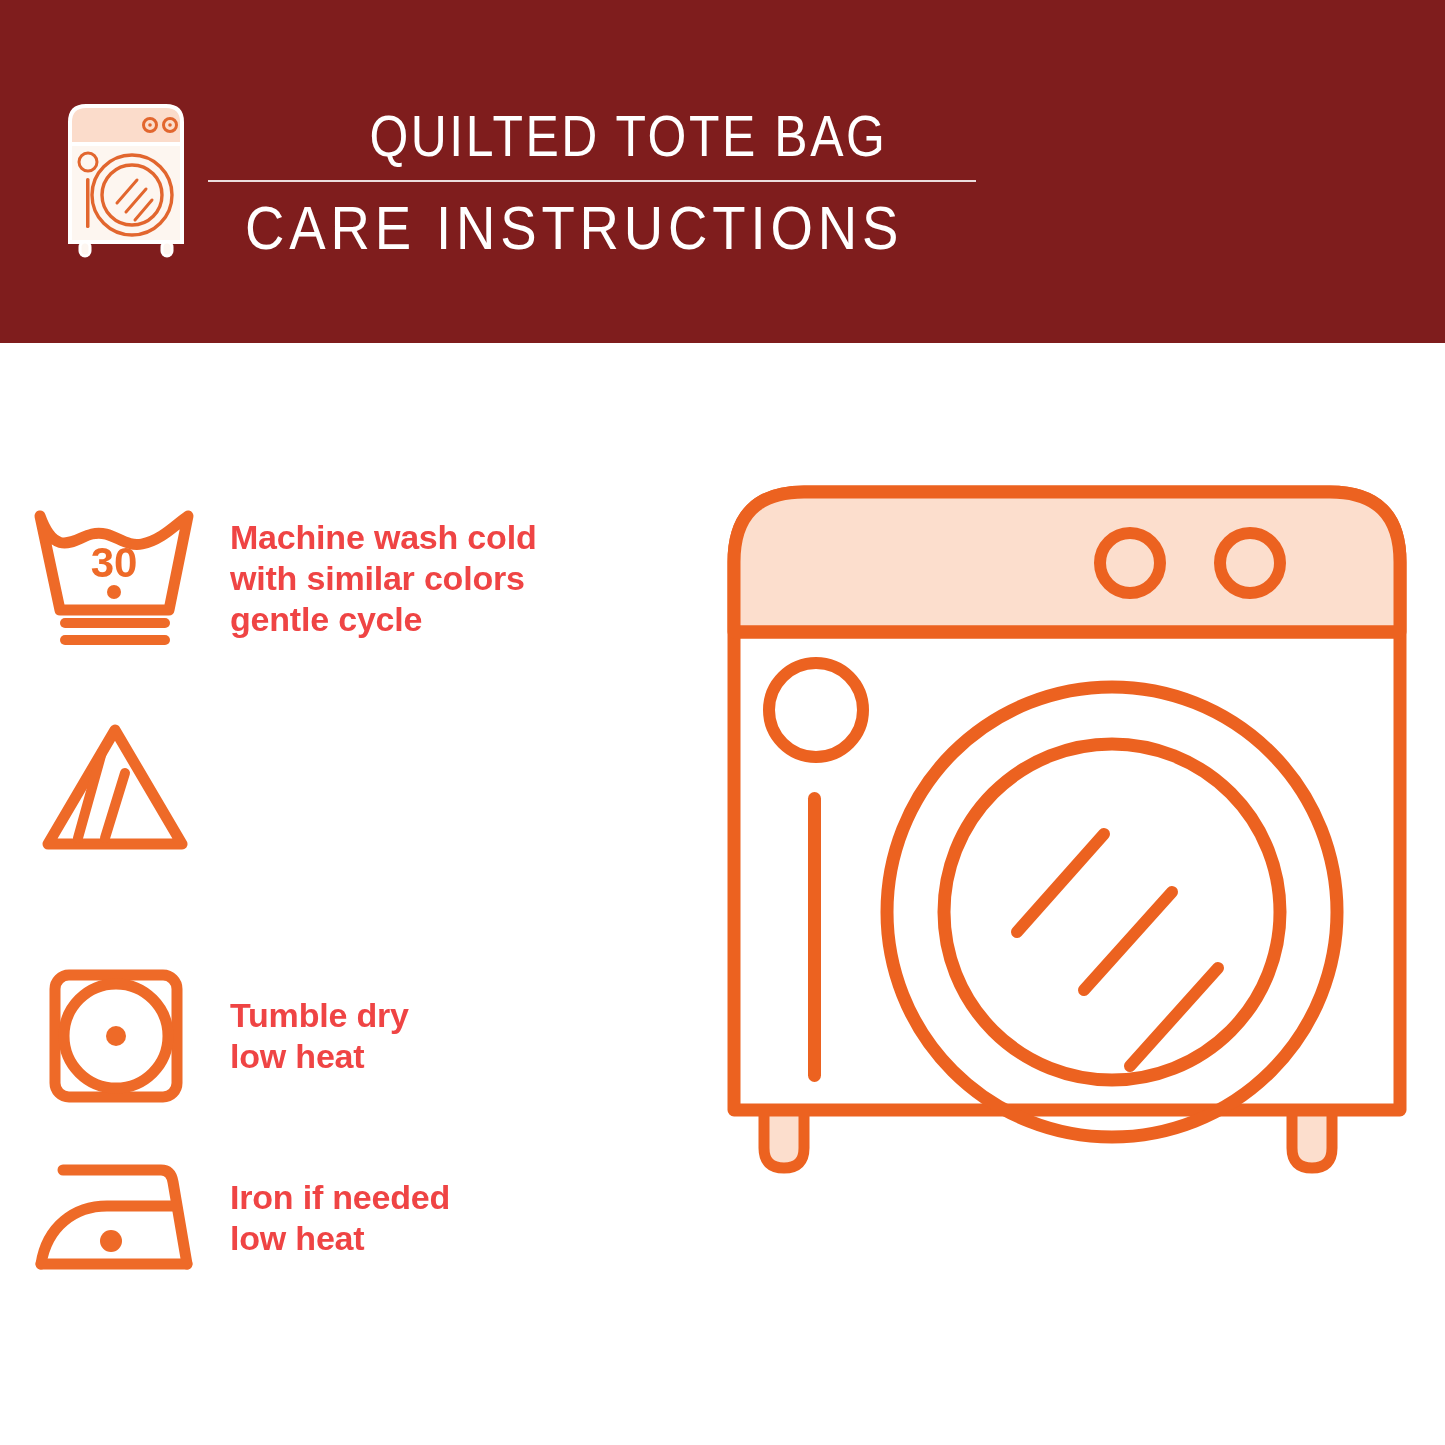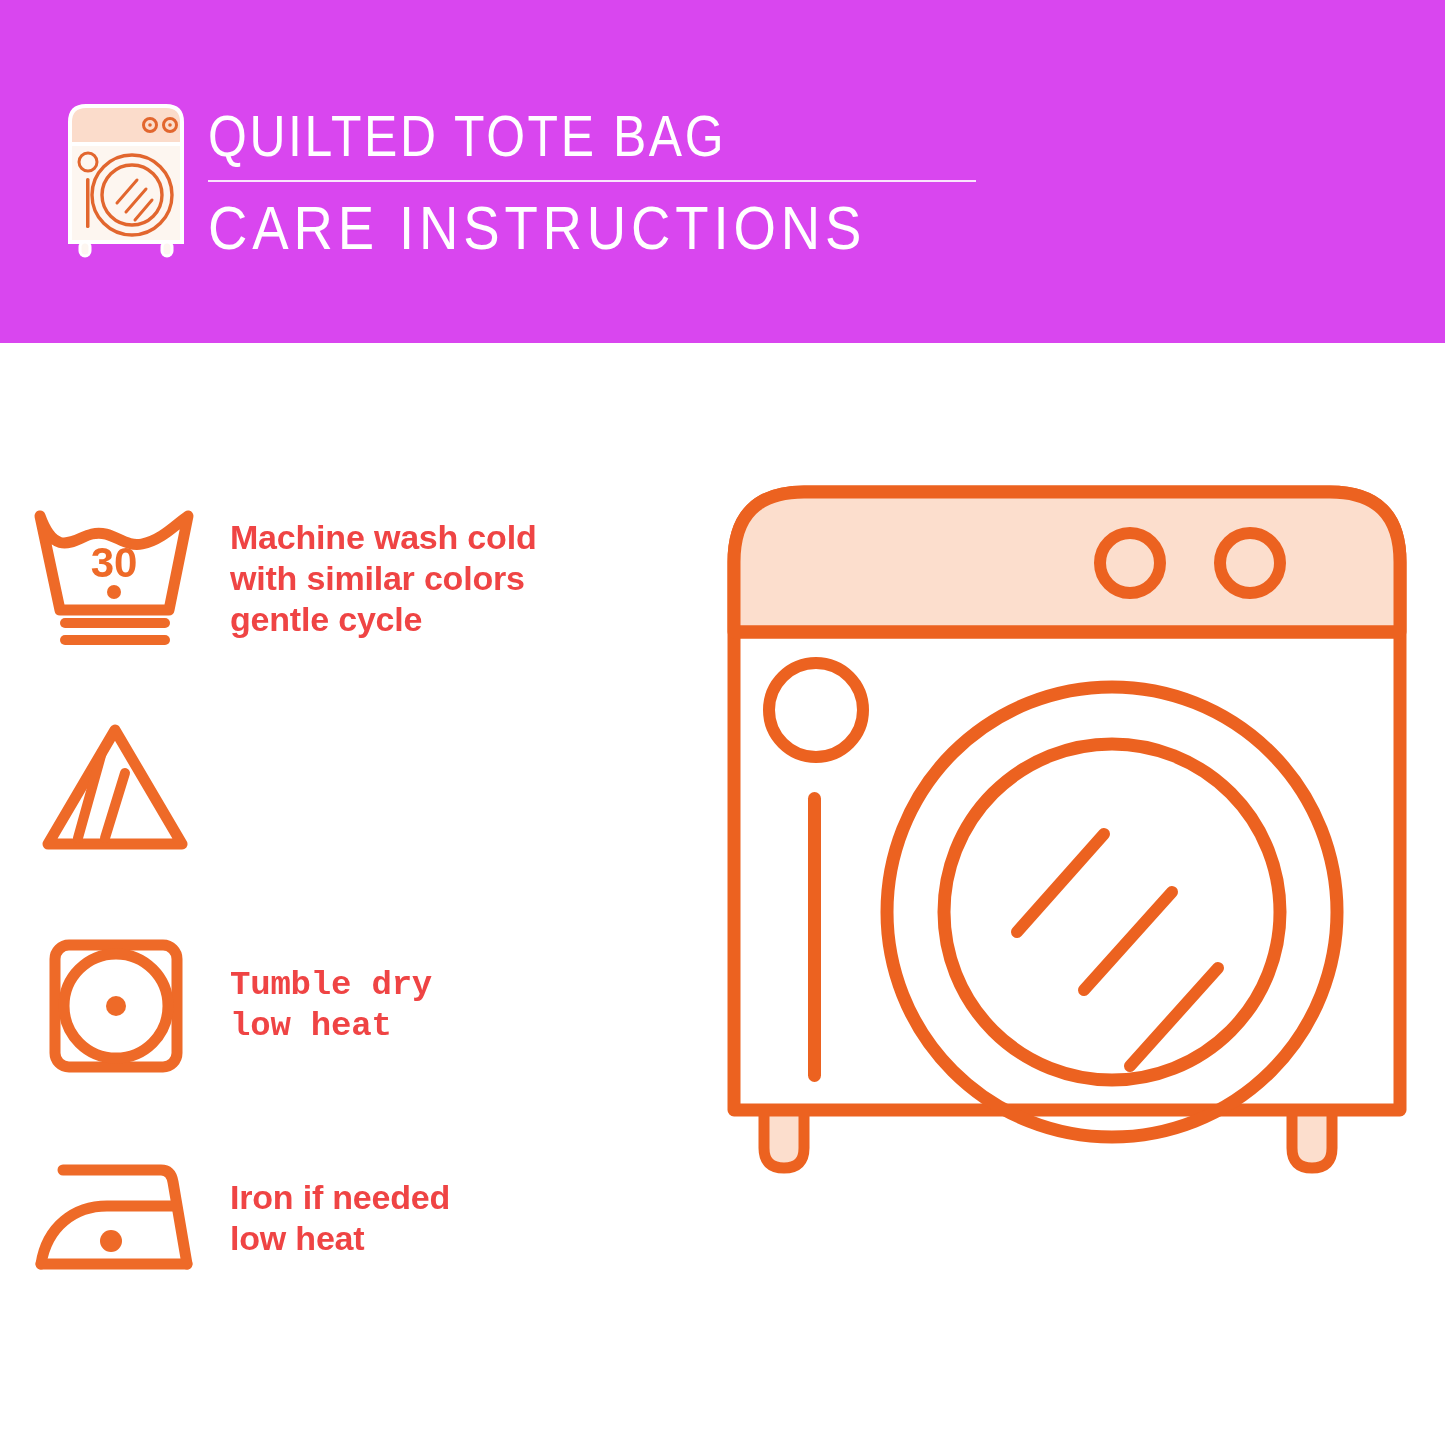--- a/index.html
+++ b/index.html
@@ -18,21 +18,22 @@
     overflow: hidden;
   }
 
   
   #header-band {
     position: absolute;
     left: 0;
     top: 0;
     width: 1445px;
     height: 343px;
-    background: #d946ef;
+    background: #7f1d1d;
+    text-align: right;
   }
   #header-logo {
     position: absolute;
     left: 62px;
     top: 100px;
     width: 128px;
     height: 160px;
   }
   #header-text-block {
     position: absolute;
@@ -95,21 +96,21 @@
     color: #ef4444;
     font-size: 34px;
     line-height: 41px;
     font-weight: 700;
     letter-spacing: -0.2px;
     white-space: pre-line;
     padding-right: 10px;
   }
   #row-0 { top: 150px; height: 170px; }
   #row-1 { top: 360px; height: 170px; }
-  #row-2 { top: 578px; height: 170px; font-family: Liberation Mono, monospace; }
+  #row-2 { top: 608px; height: 170px; }
   #row-3 { top: 790px; height: 170px; align-items: center; }
 
   
   #machine-illustration {
     position: absolute;
     left: 712px;
     top: 462px;
     width: 710px;
     height: 910px;
   }

